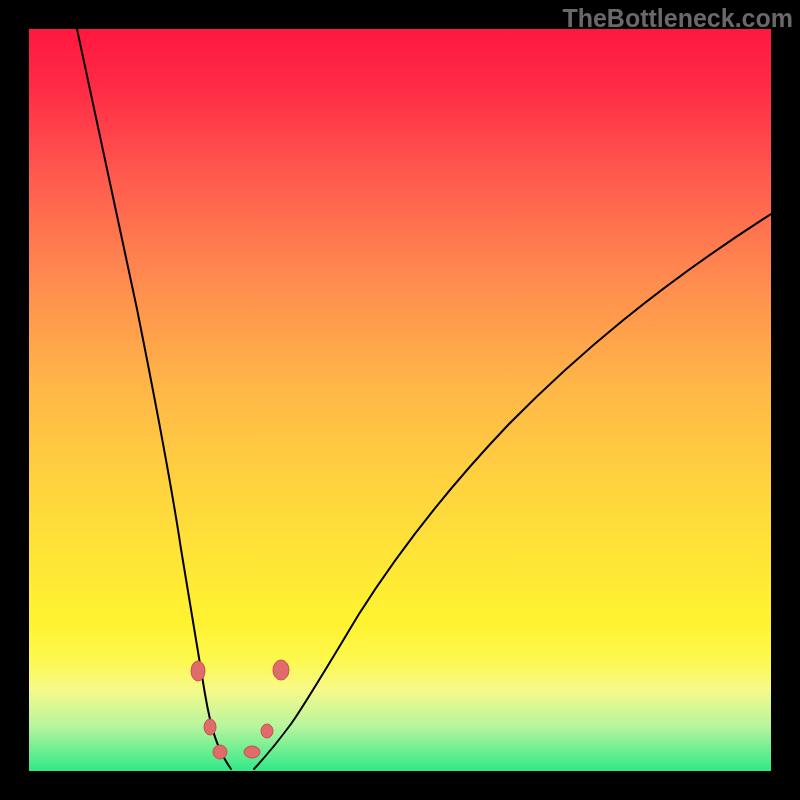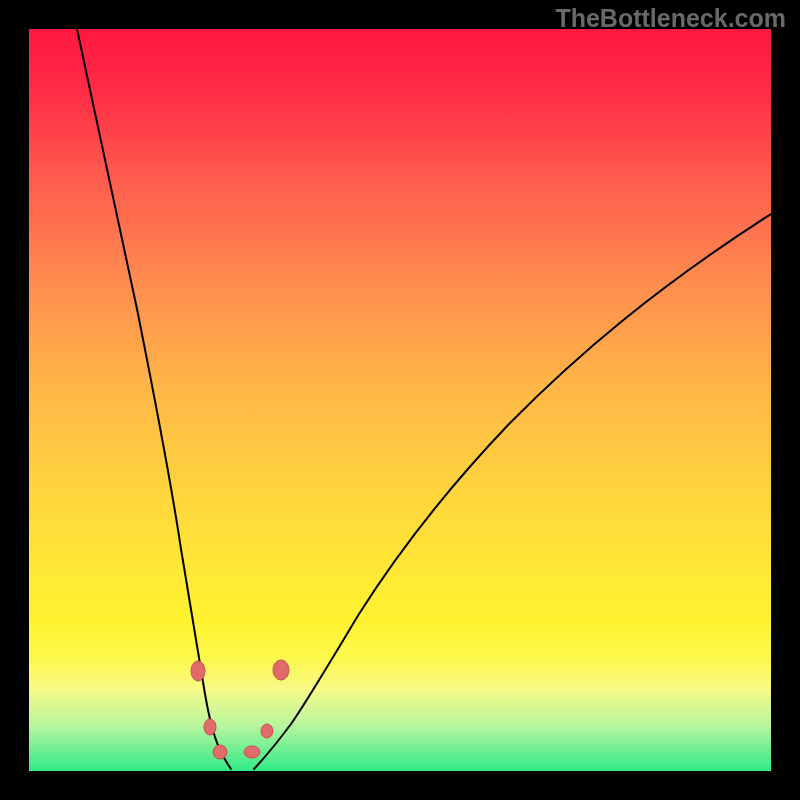--- a/index.html
+++ b/index.html
@@ -26,21 +26,21 @@
       #ffe636 72%,
       #fff330 80%,
       #fdf84e 85%,
       #f7fa89 89%,
       #b6f59e 94%,
       #30e987 100%);
   }
   .watermark {
     position: absolute;
     top: 4px;
-    right: 14px;
+    right: 7px;
     font-family: Arial, Helvetica, sans-serif;
     font-size: 25px;
     font-weight: bold;
     color: #696969;
     letter-spacing: 0px;
   }
   svg.curve {
     position: absolute;
     left: 0;
     top: 0;

